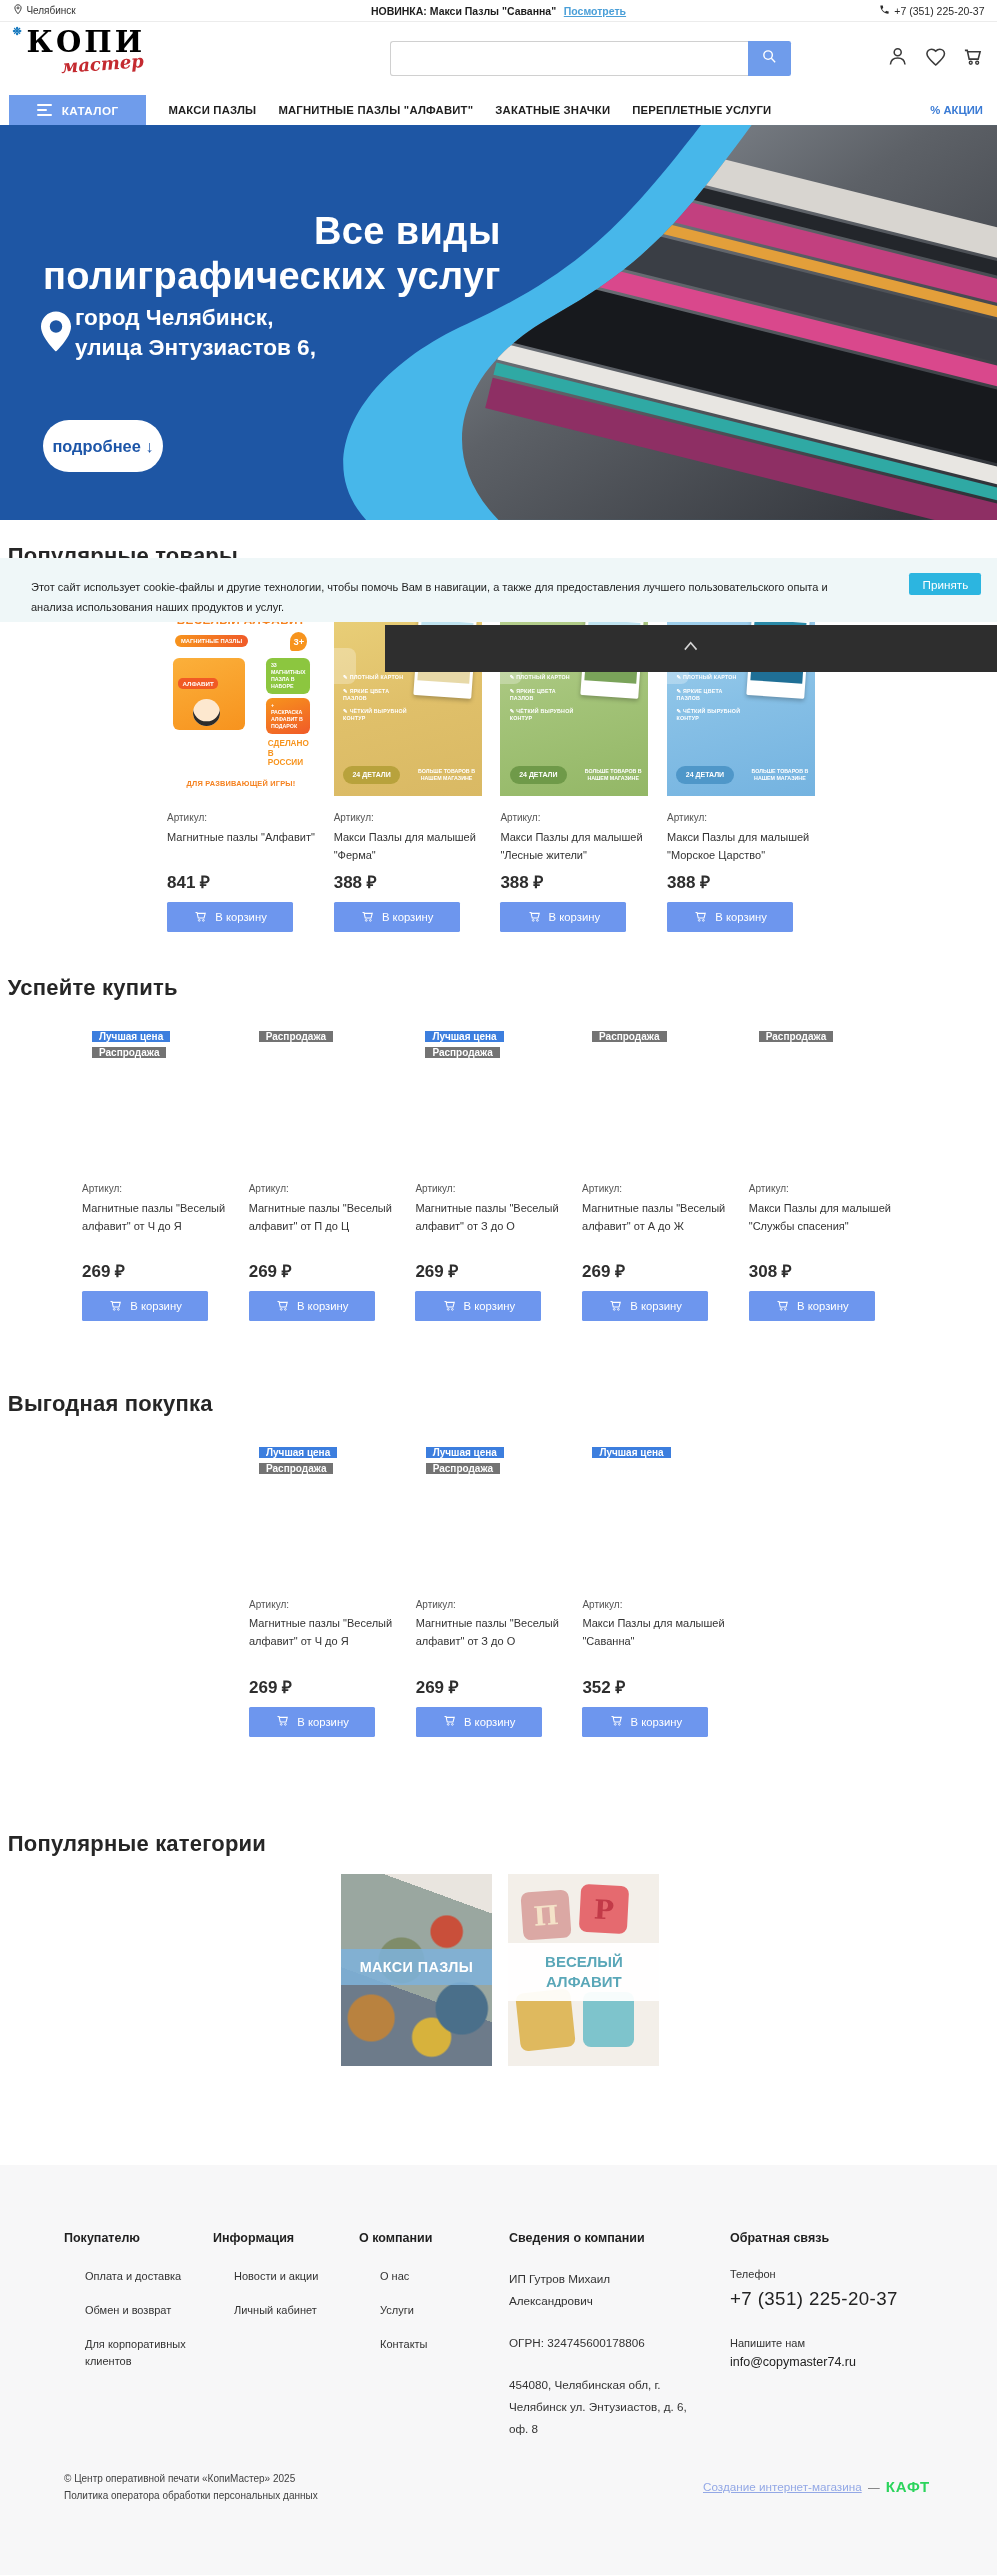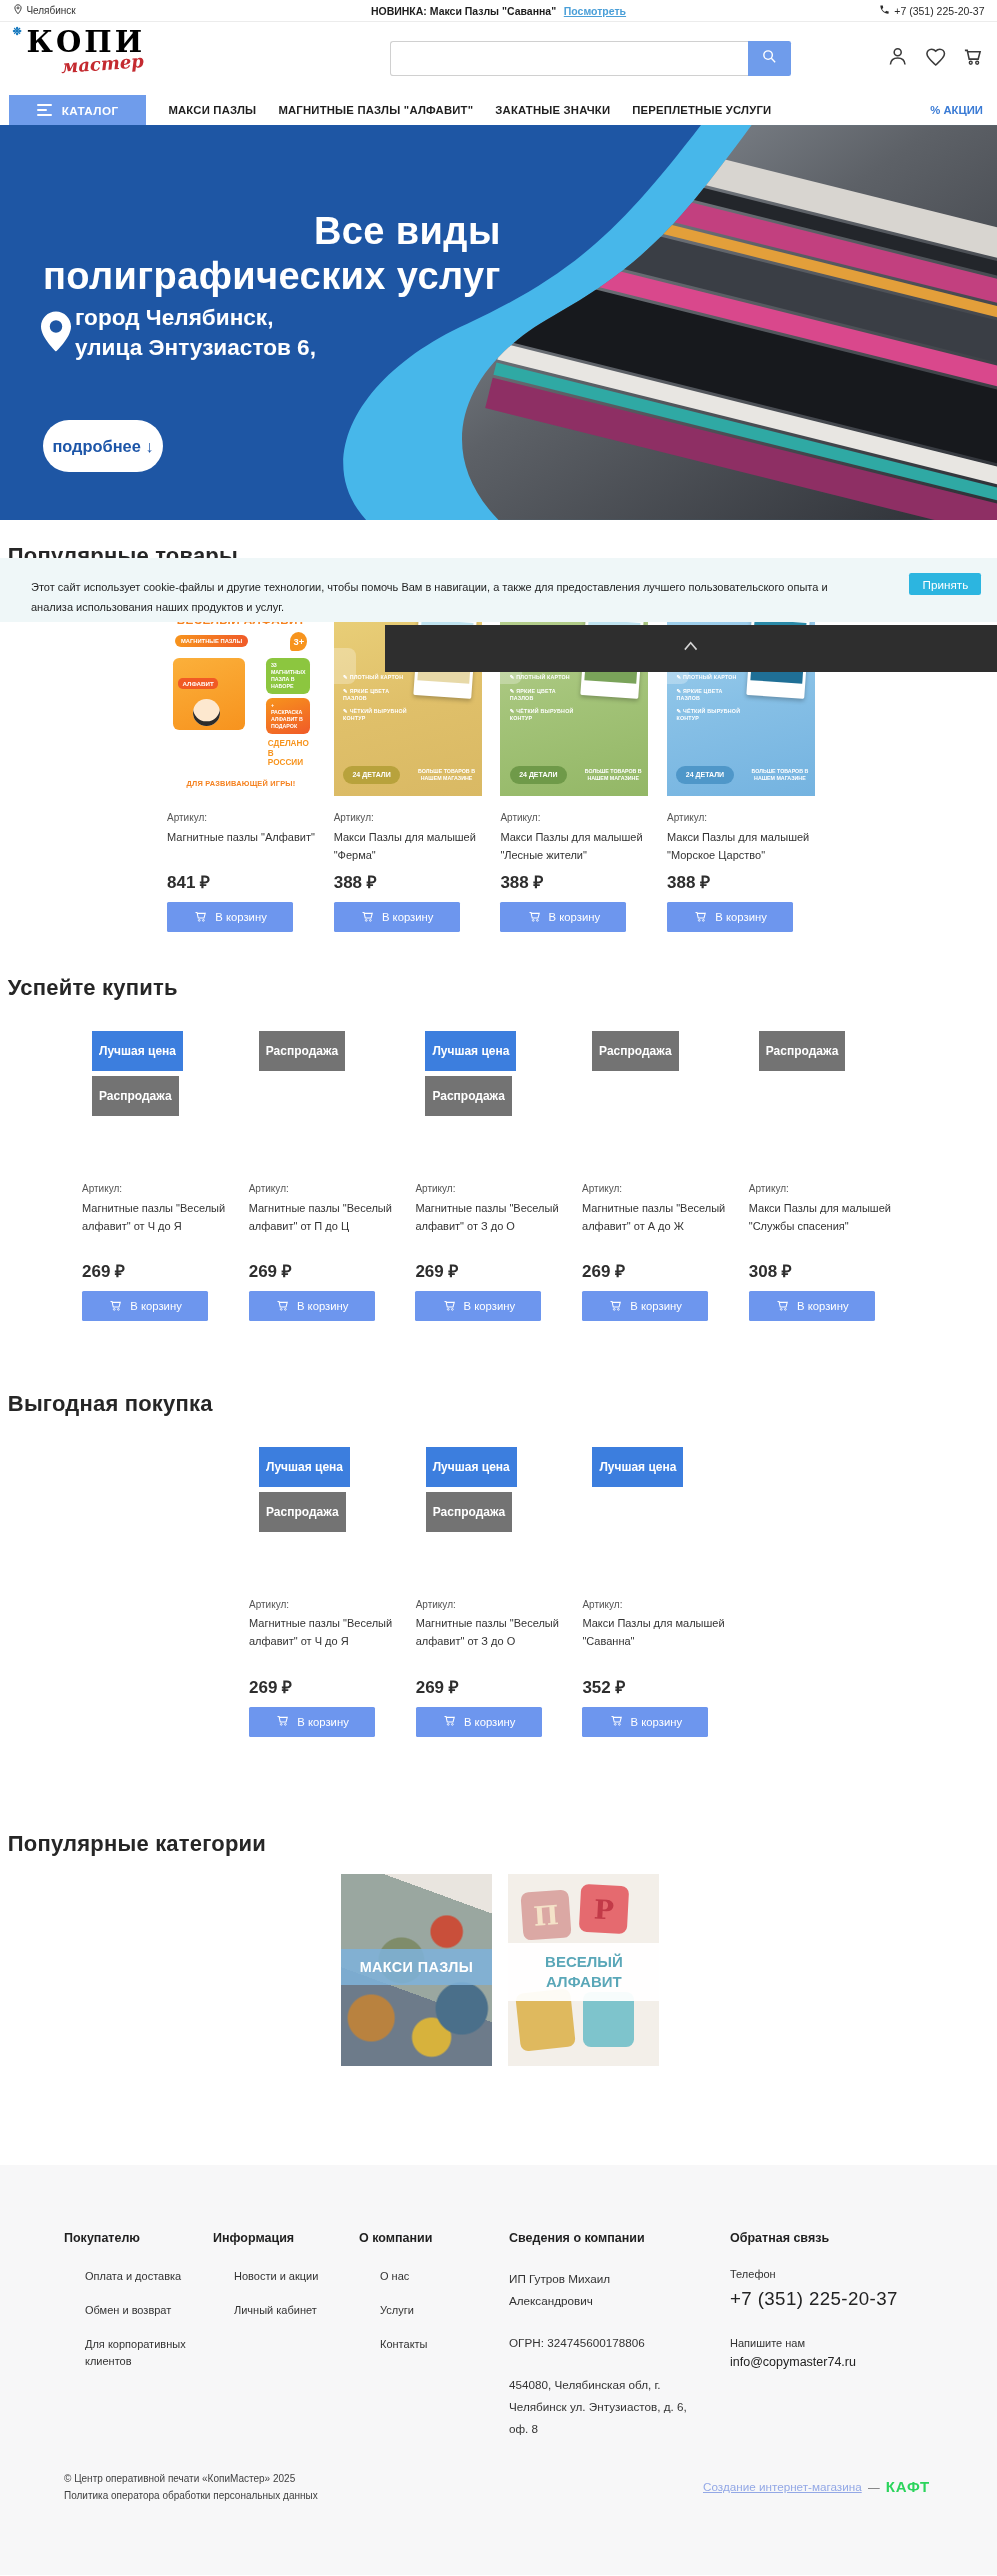--- a/index.html
+++ b/index.html
@@ -51,21 +51,21 @@
   .h-cats    { margin: 94px 0 0 7.8px; }
   .grid { display: flex; gap: 18.7px; }
   .grid-popular { margin: 10px 0 0 167px; }
   .grid-flash   { margin: 10px 0 0 82px; }
   .grid-deal    { margin: 10px 0 0 249px; }
   .card { width: 148px; }
   .card-img { position: relative; background: #fff; }
   .grid-popular .card-img { height: 217px; }
   .grid-flash .card-img, .grid-deal .card-img { height: 156px; }
   .badges { position: absolute; top: 19.5px; left: 10px; display: flex; flex-direction: column; align-items: flex-start; gap: 5.5px; }
-  .badge { font-size: 12px; font-weight: bold; color: #fff; padding: 13px 7px; white-space: nowrap; }
+  .badge { font-size: 10px; font-weight: bold; color: #fff; padding: 0 7px; white-space: nowrap; }
   .badge-best { background: #3c7ede; }
   .badge-sale { background: #737373; }
   .sku { margin-top: 15.6px; font-size: 10px; color: #555; }
   .pname { margin-top: 4.7px; font-size: 11px; line-height: 18px; color: #333; cursor: pointer; }
   .grid-popular .pname { min-height: 36px; }
   .grid-flash .pname, .grid-deal .pname { min-height: 54px; }
   .price { margin-top: 6.2px; font-size: 17px; font-weight: bold; color: #2e2e2e; }
   .btn-cart { margin-top: 9.4px; width: 126px; height: 30px; background: #6d96ee; border: none; border-radius: 1.6px; color: #fff; font-size: 11.3px; display: flex; align-items: center; justify-content: center; gap: 7px; cursor: pointer; font-family: inherit; }
 
   

